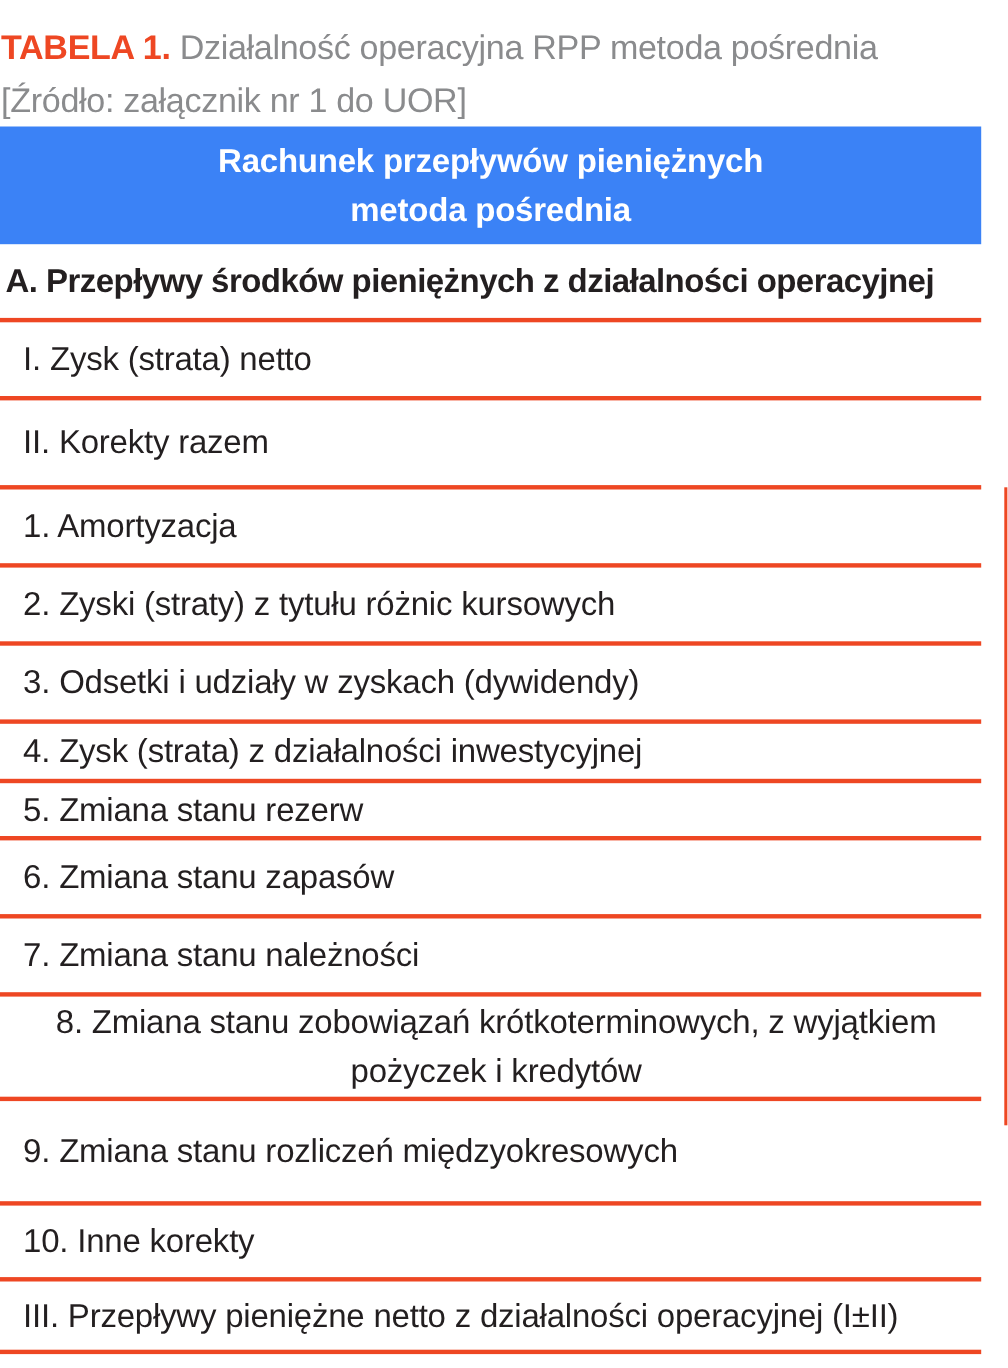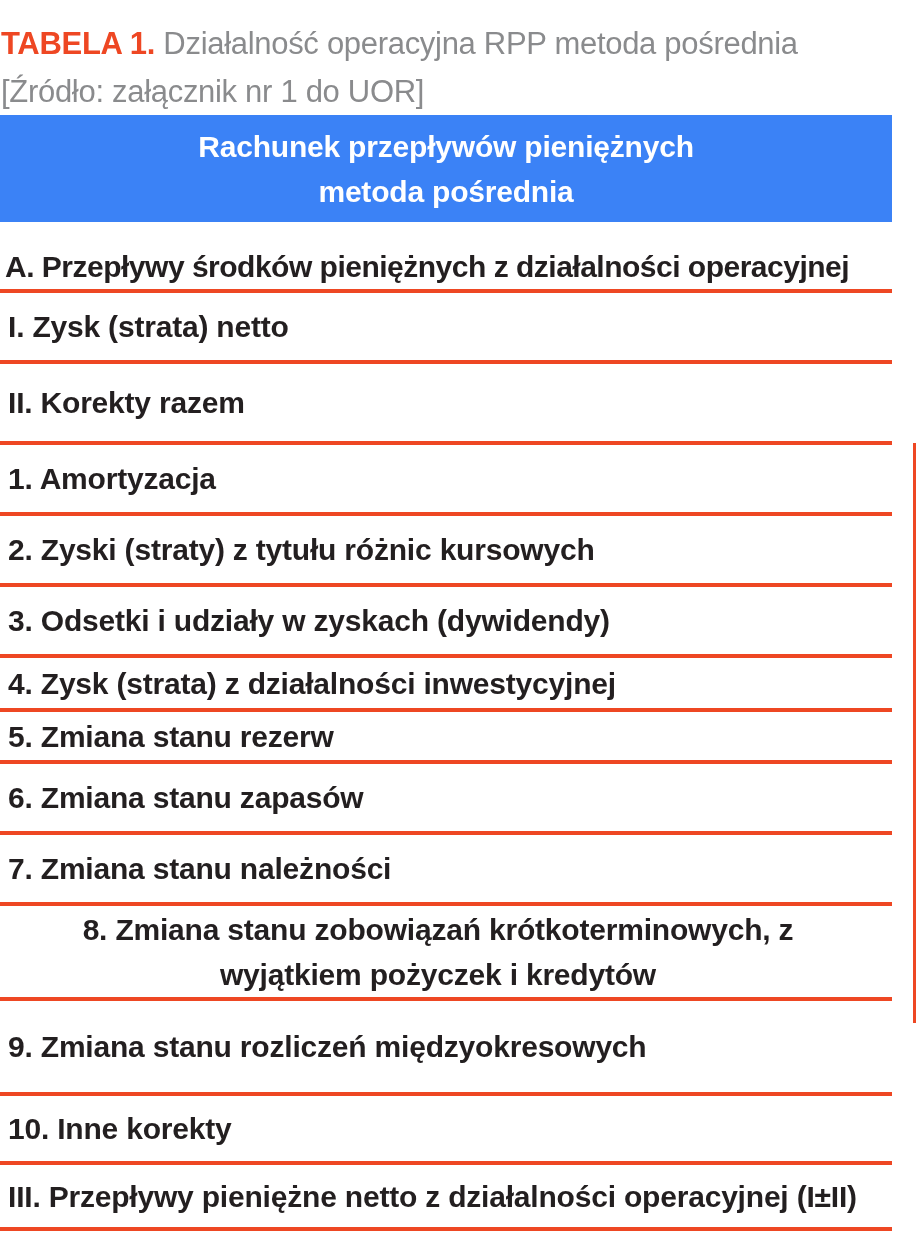--- a/index.html
+++ b/index.html
@@ -52,30 +52,28 @@
     letter-spacing: -0.2px;
   }
   .cf-row {
     box-sizing: border-box;
     border-bottom: 4px solid #ee4723;
     display: flex;
     align-items: center;
     font-size: 30px;
     line-height: 45px;
     color: #231f20;
-    padding-left: 8px;
+    padding-left: 21px;
     letter-spacing: -0.2px;
-    font-weight: bold;
   }
   .cf-row.section {
     font-weight: bold;
     padding-left: 5px;
     letter-spacing: -0.5px;
     font-size: 30px;
-    align-items: flex-end;
   }
   .cf-row .wrap-limit {
     max-width: 860px;
     text-align: center;
   }
   .accent-vline {
     position: absolute;
     left: 913px;
     top: 443px;
     width: 3px;

